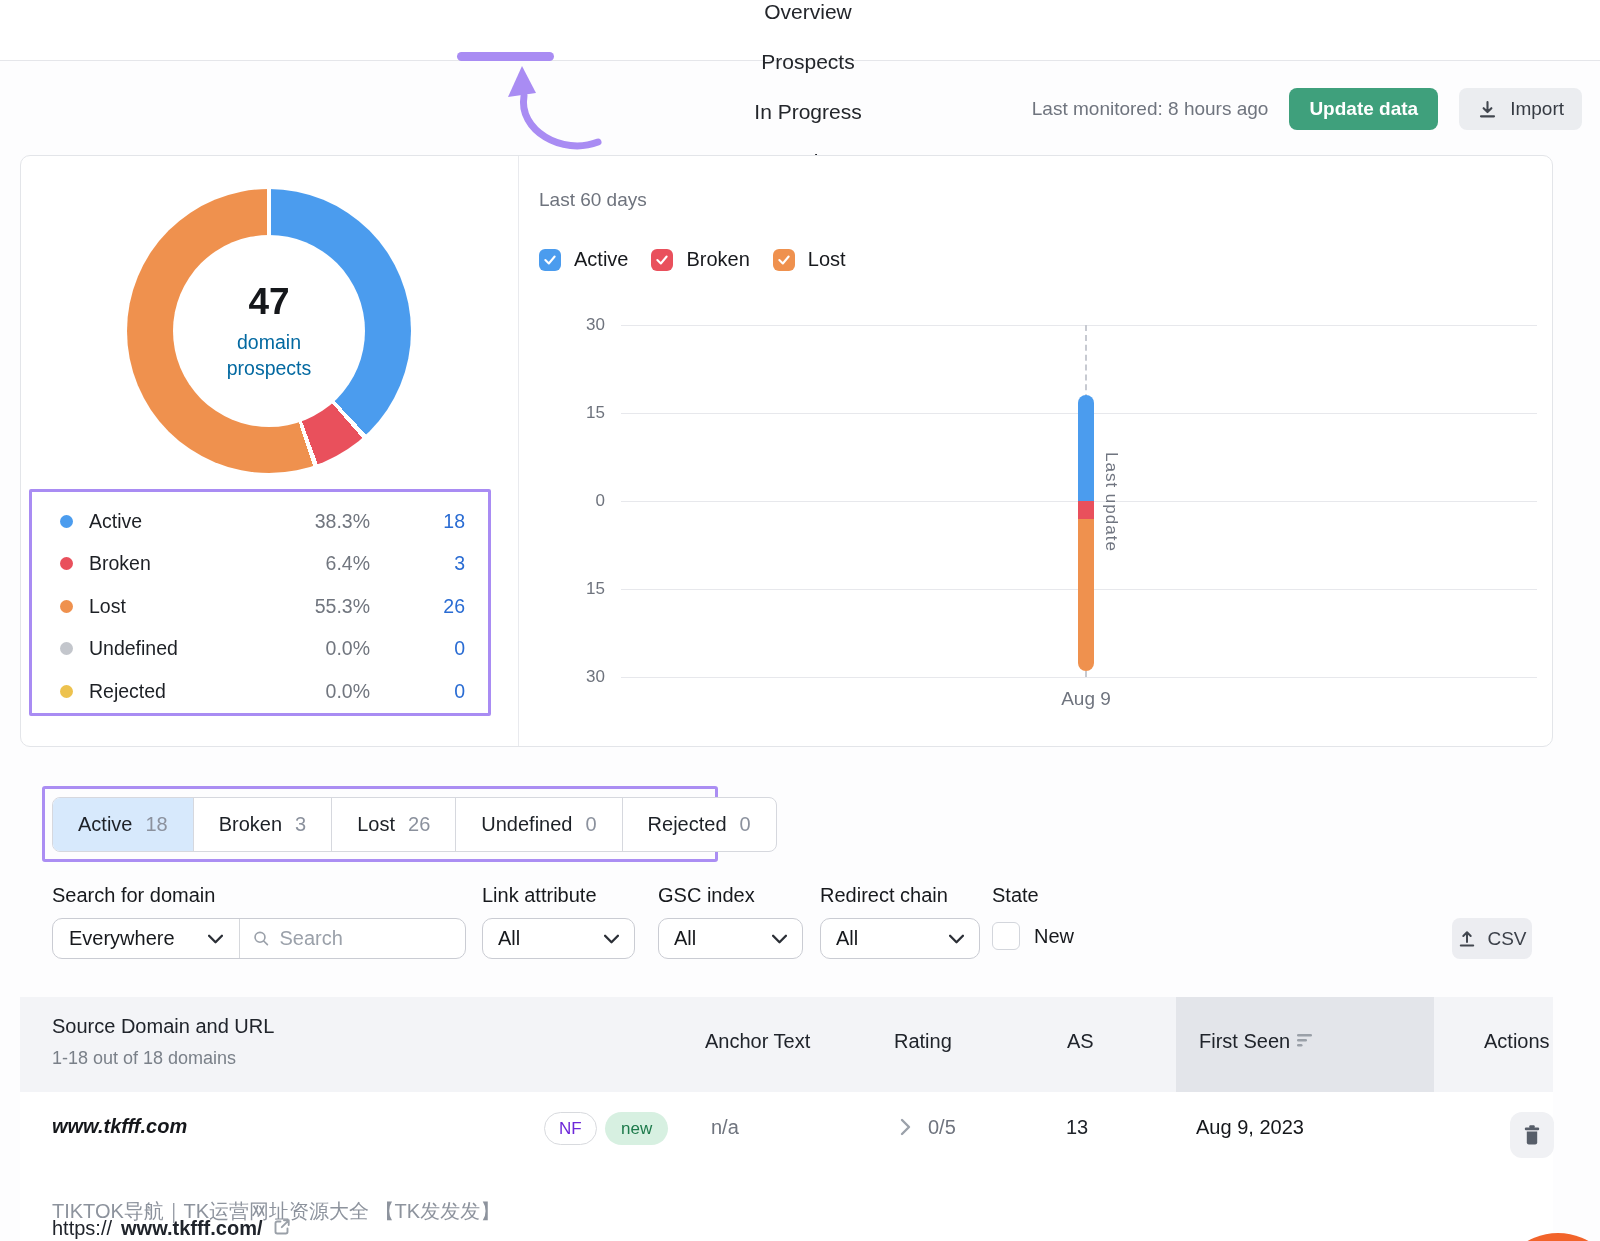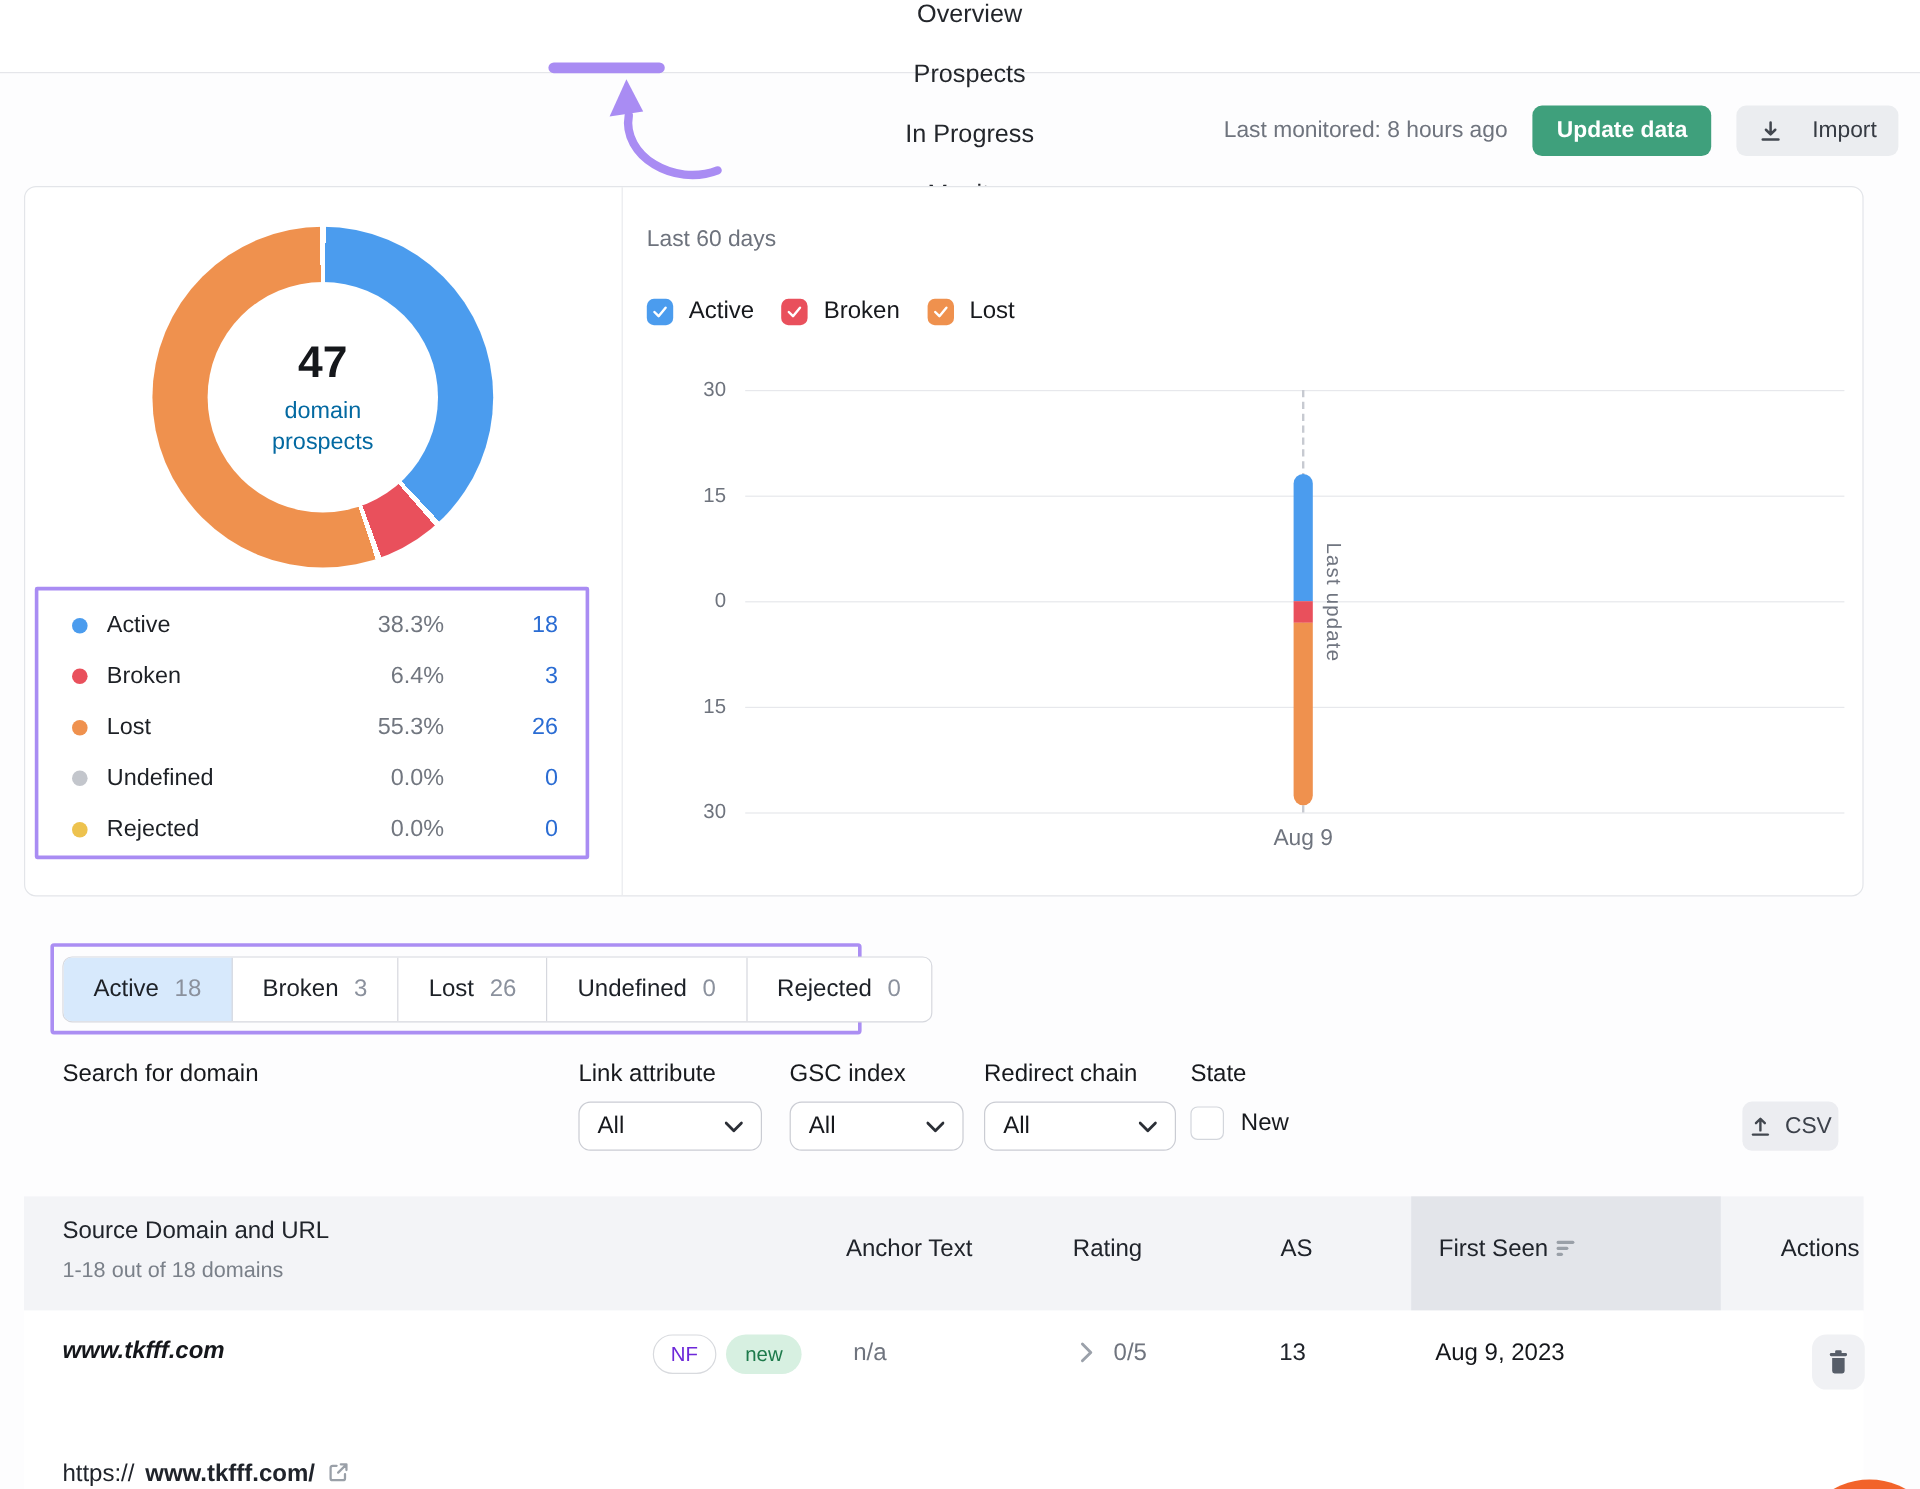--- a/index.html
+++ b/index.html
@@ -13,21 +13,21 @@
   .nav-underline { position:absolute; left:457px; top:52px; width:97px; height:9px; border-radius:4.5px; background:#a98cf3; z-index:3; }
   .annot-arrow { position:absolute; left:498px; top:64px; z-index:3; }
 
   
   .page-title { position:absolute; left:21px; top:90px; font-size:29px; font-weight:700; color:#15171b; }
   .hdr-right { position:absolute; top:88px; right:18px; height:42px; display:flex; align-items:center; gap:21px; }
   .last-mon { font-size:19px; color:#6f747e; }
   .btn-green { height:42px; padding:0 20px; border:none; border-radius:8px; background:#3fa07c; color:#fff;
                font-size:19px; font-weight:700; font-family:inherit; display:flex; align-items:center; cursor:pointer; }
   .btn-grey { height:42px; padding:0 18px; border:none; border-radius:8px; background:#ebedf0; color:#363b43;
-              font-size:19px; font-family:inherit; display:flex; align-items:center; gap:24px; cursor:pointer; }
+              font-size:19px; font-family:inherit; display:flex; align-items:center; gap:12px; cursor:pointer; }
 
   
   .card { position:absolute; left:20px; top:155px; width:1533px; height:592px; background:#fff;
           border:1px solid #e3e5e9; border-radius:10px; }
   .card-divider { position:absolute; left:497px; top:0; bottom:0; width:1px; background:#e9eaee; }
 
   
   .donut { position:absolute; left:106px; top:33px; width:284px; height:284px; border-radius:50%; }
   .donut-hole { position:absolute; left:46px; top:46px; width:192px; height:192px; border-radius:50%; background:#fff;
                 display:flex; flex-direction:column; align-items:center; justify-content:center; text-align:center; }
@@ -254,20 +254,36 @@
       <span class="cnt">0</span>
     </div>
   </div>
 
   <div class="f-label" style="left:52px">Search for domain</div>
   <div class="f-label" style="left:482px">Link attribute</div>
   <div class="f-label" style="left:658px">GSC index</div>
   <div class="f-label" style="left:820px">Redirect chain</div>
   <div class="f-label" style="left:992px">State</div>
 
+  <div class="search-combo">
+    <div class="scope">
+      <span>Everywhere</span>
+      <svg width="15" height="10" viewBox="0 0 14 9">
+          <path d="M1 1.5l6 6 6-6" stroke="#2b2f36" stroke-width="2.2" fill="none" stroke-linecap="round" stroke-linejoin="round"></path>
+        </svg>
+    </div>
+    <div class="combo-div"></div>
+    <div class="sinput">
+      <svg width="19" height="19" viewBox="0 0 20 20">
+          <circle cx="8.5" cy="8.5" r="6" stroke="#9ba1aa" stroke-width="2" fill="none"></circle>
+          <path d="M13 13l4.5 4.5" stroke="#9ba1aa" stroke-width="2" stroke-linecap="round"></path>
+        </svg>
+      <input placeholder="Search" style="">
+    </div>
+  </div>
 
   <div class="select" style="left:482px; width:153px">
     <span>All</span>
     <svg width="15" height="10" viewBox="0 0 14 9">
         <path d="M1 1.5l6 6 6-6" stroke="#2b2f36" stroke-width="2.2" fill="none" stroke-linecap="round" stroke-linejoin="round"></path>
       </svg>
   </div>
   <div class="select" style="left:658px; width:145px">
     <span>All</span>
     <svg width="15" height="10" viewBox="0 0 14 9">
@@ -329,16 +345,17 @@
       </svg>
   </button>
   <div class="url-line">
     <span>https://</span>
       <b>www.tkfff.com/</b>
     <svg width="20" height="20" viewBox="0 0 20 20">
         <path d="M8.5 4.5H5.2a1.7 1.7 0 0 0-1.7 1.7v8.6a1.7 1.7 0 0 0 1.7 1.7h8.6a1.7 1.7 0 0 0 1.7-1.7V11.5" stroke="#9aa0a8" stroke-width="1.9" fill="none" stroke-linecap="round"></path>
         <path d="M12 3.3h4.7V8M16.2 3.8l-6.4 6.4" stroke="#9aa0a8" stroke-width="1.9" fill="none" stroke-linecap="round" stroke-linejoin="round"></path>
       </svg>
   </div>
+  <div class="cjk">TIKTOK导航｜TK运营网址资源大全 【TK发发发】</div>
 
   <div class="fab"></div>
 
 </div>
 
 </body></html>

